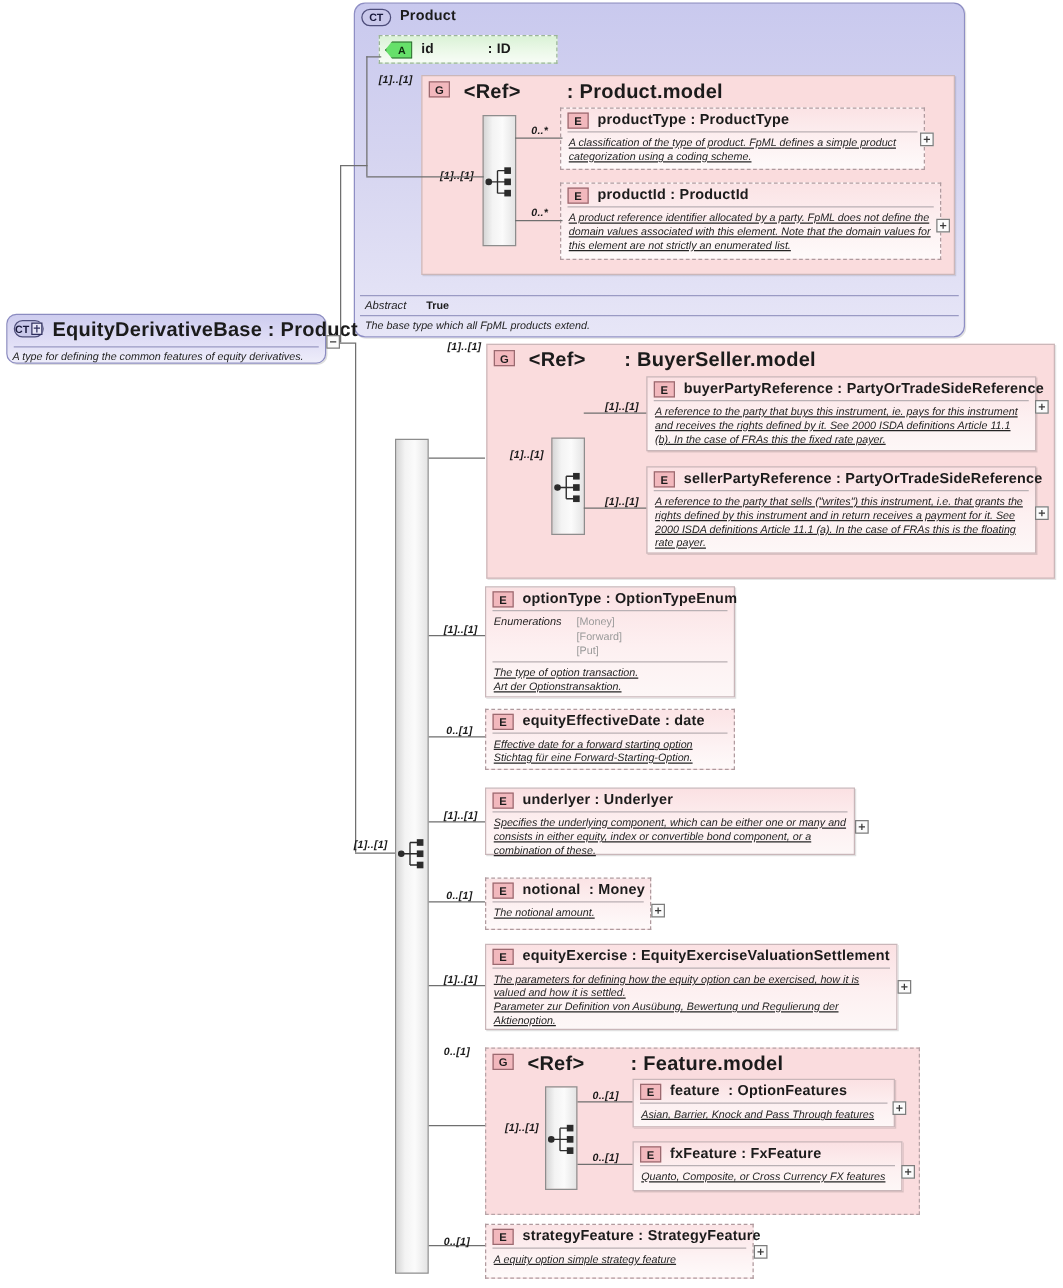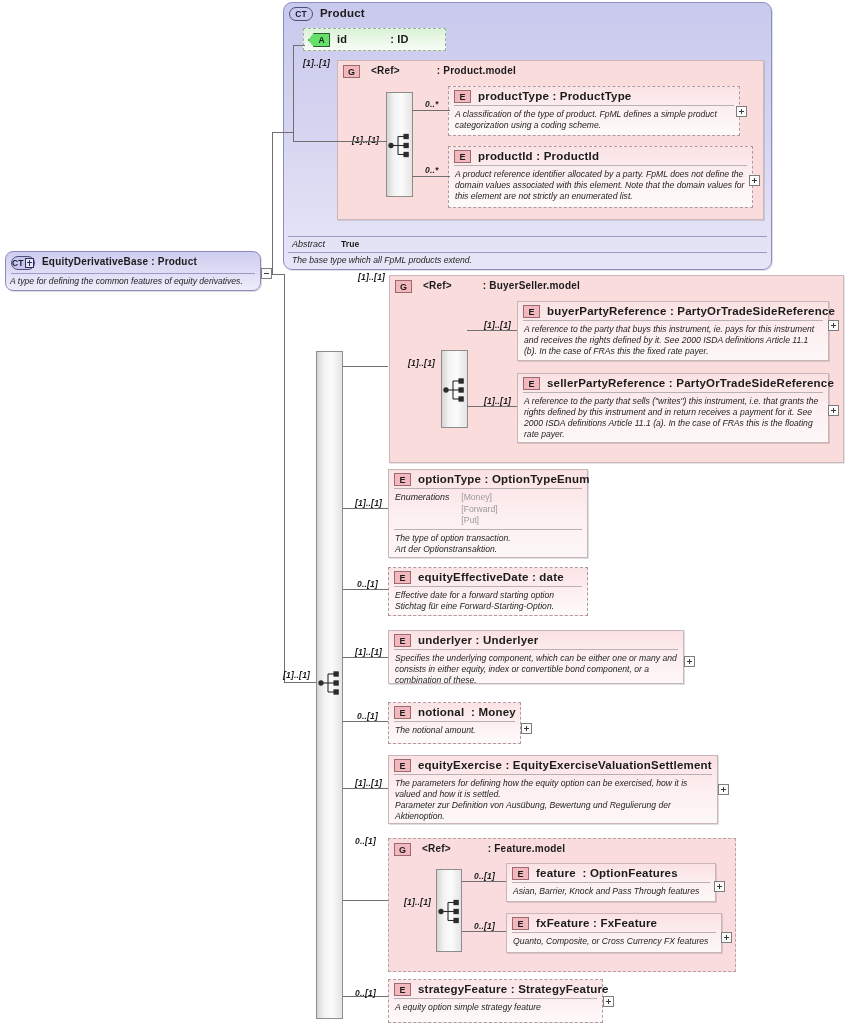--- a/index.html
+++ b/index.html
@@ -5,22 +5,22 @@
   html,body{margin:0;padding:0;background:#ffffff;}
   body{
     font-family:"Liberation Sans","DejaVu Sans",sans-serif;
     -webkit-font-smoothing:antialiased;
   }
   #canvas{position:relative;width:850px;height:1030px;overflow:hidden;background:#fff;}
 
   
   .node{position:absolute;box-sizing:border-box;}
   .hdr{display:flex;align-items:flex-start;gap:7px;padding:3px 6px 3px 5px;white-space:nowrap;}
-  .title{font-size:10px;font-weight:bold;color:#1b1b1b;letter-spacing:.2px;}
-  .doc{font-style:italic;font-size:8.6px;line-height:1.28;color:#242424;padding:3px 6px 4px 6px;}
+  .title{font-size:16px;font-weight:bold;color:#1b1b1b;letter-spacing:.2px;}
+  .doc{font-style:italic;font-size:8.6px;line-height:1.28;color:#242424;padding:3px 6px 4px 6px;text-decoration:underline;}
   .rule{height:0;border-top:1px solid #b9b0b4;margin:0 5px;}
 
   
   .badge{display:inline-flex;align-items:center;justify-content:center;
          font-size:9px;font-weight:bold;box-sizing:border-box;flex:none;}
   .badge-E{width:17px;height:13px;background:#f2b8bd;border:1px solid #9a6a70;color:#1c1c1c;}
   .badge-G{width:17px;height:13px;background:#f2b8bd;border:1px solid #9a6a70;color:#1c1c1c;}
   .badge-CT{width:24px;height:14px;background:#c9c8ea;border:1px solid #4d4d7a;border-radius:7px;
             color:#17173a;font-size:8.5px;letter-spacing:0;}
   .badge-A{width:22px;height:14px;background:#66e06a;border:1px solid #2c5d2e;color:#0d2a0e;

